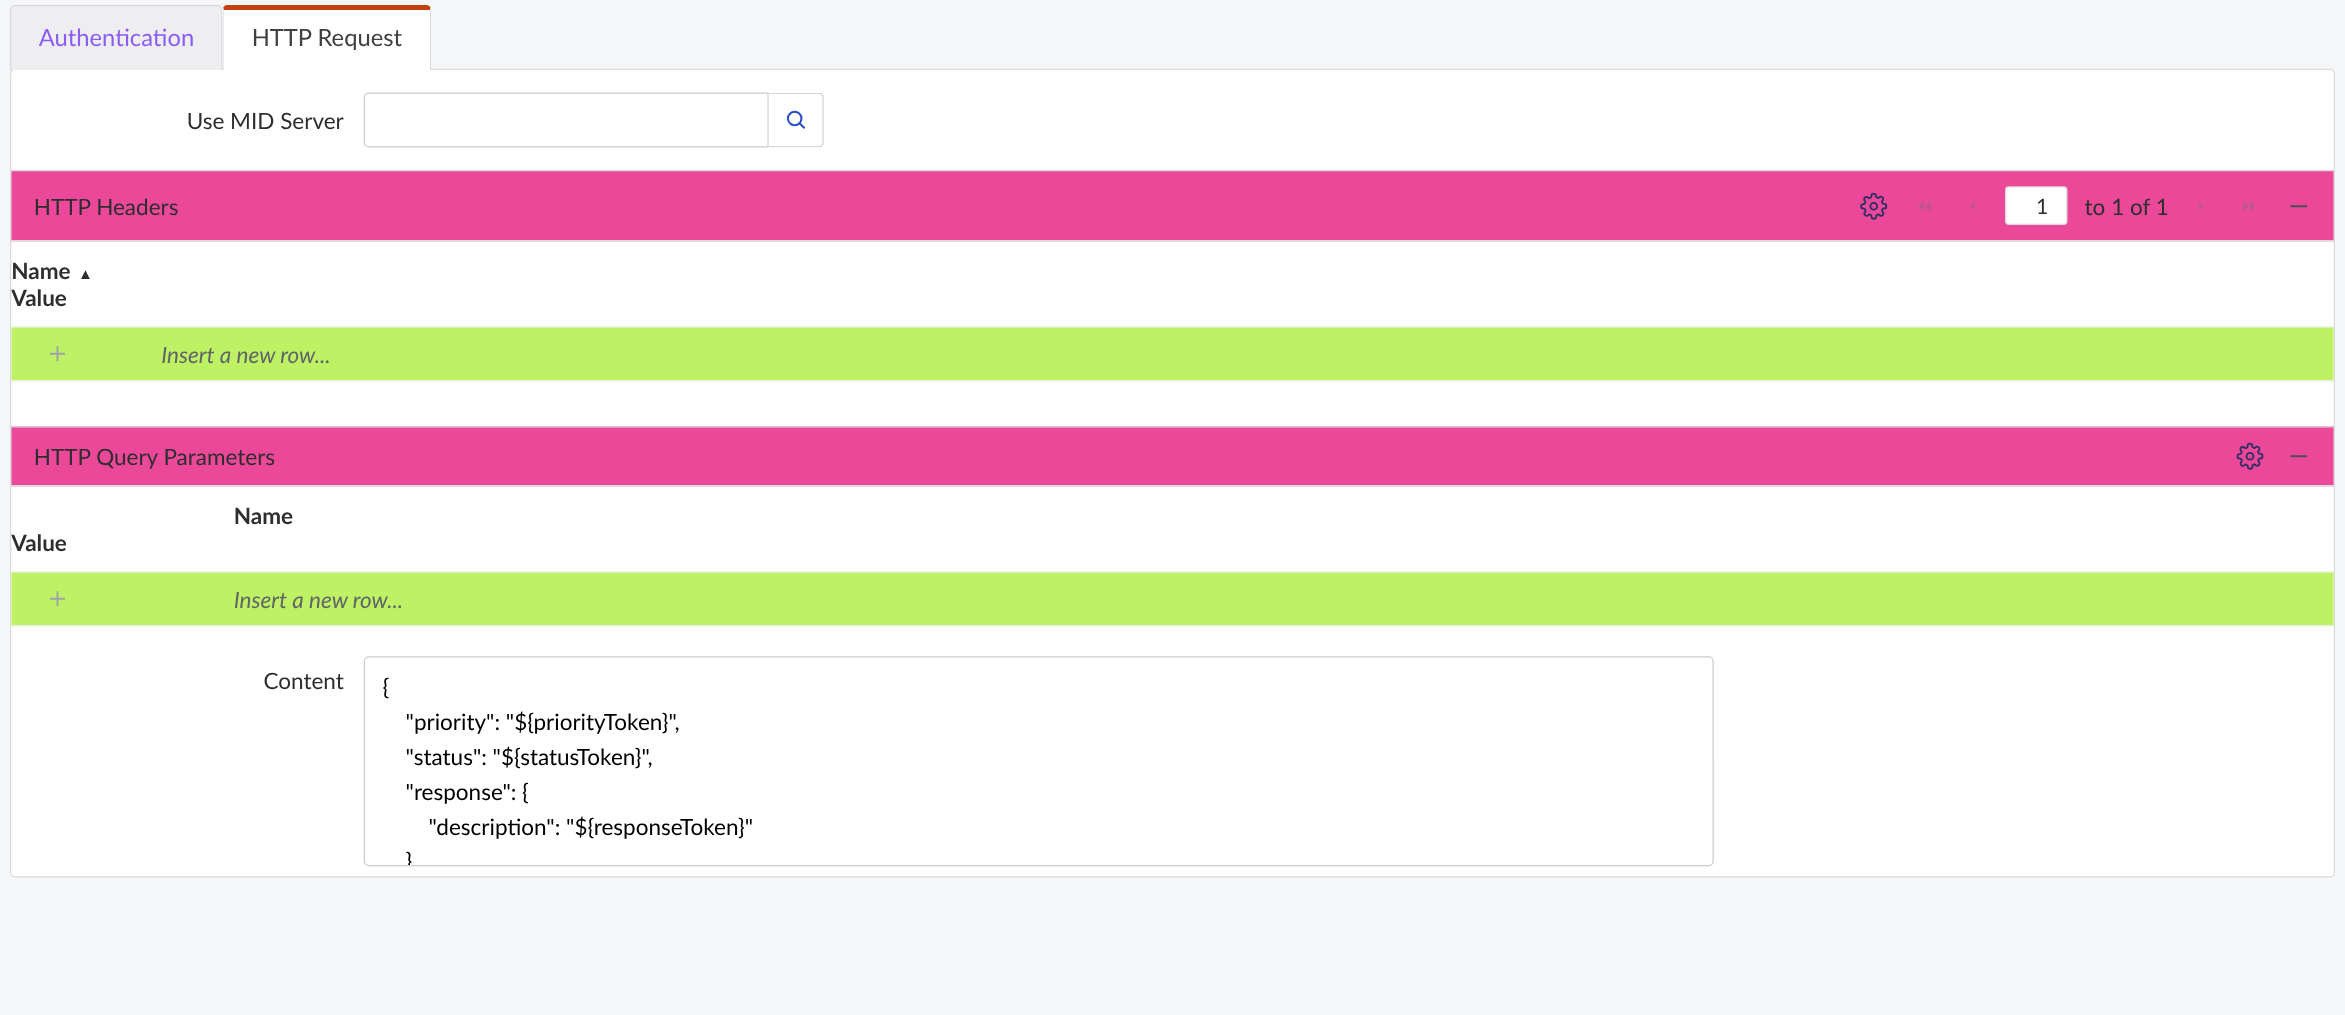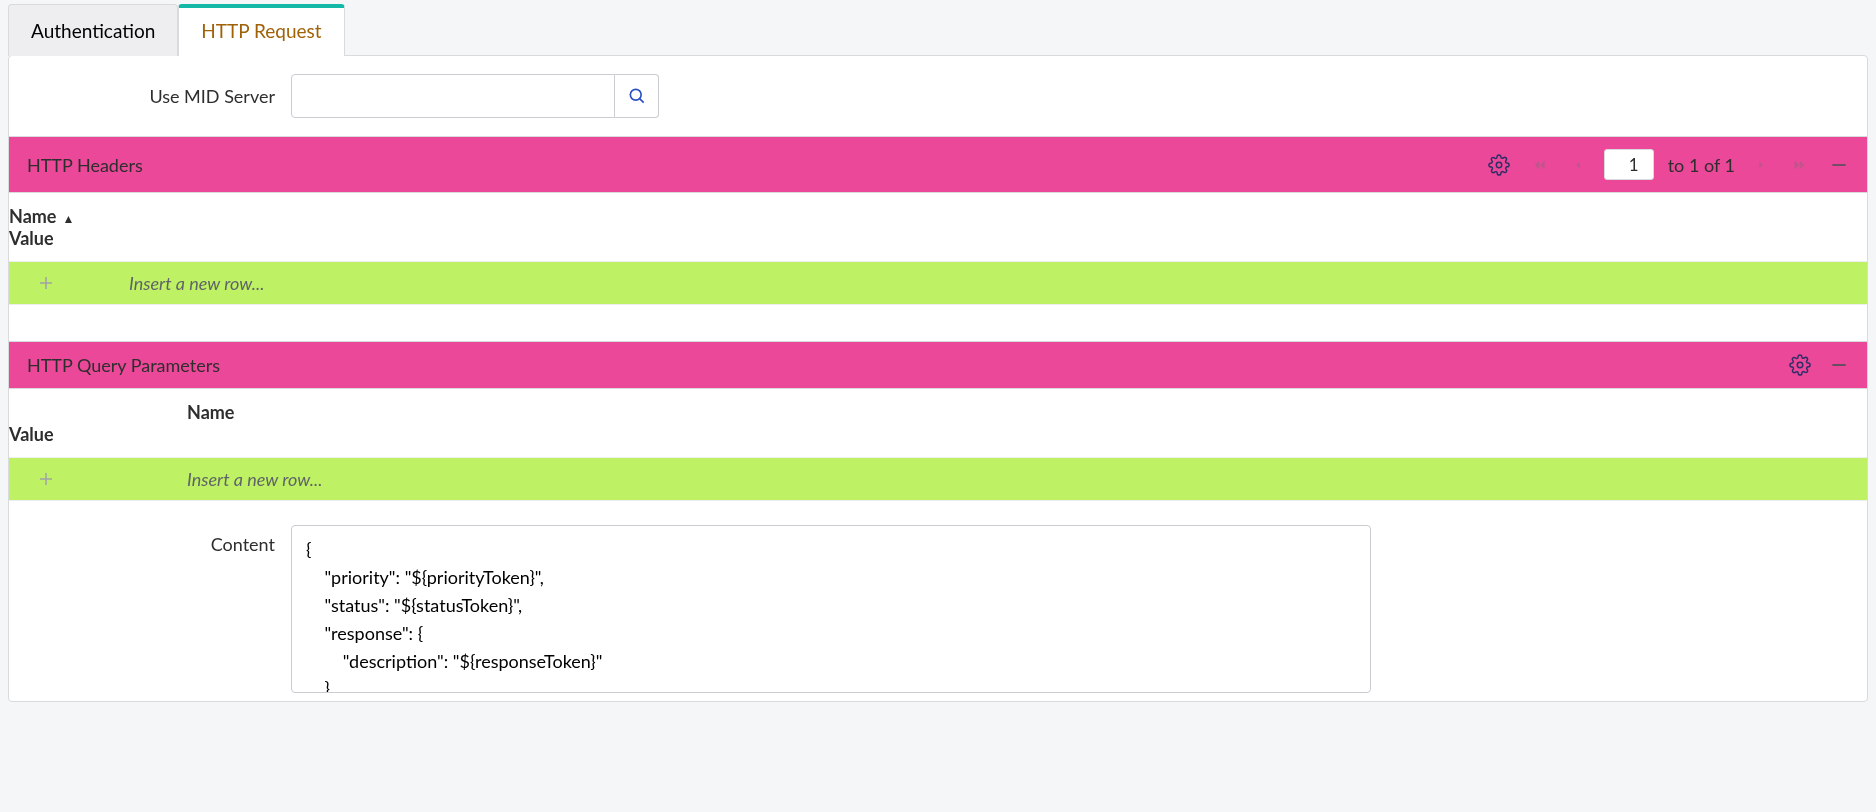--- a/index.html
+++ b/index.html
@@ -1,21 +1,21 @@
 <!DOCTYPE html>
 <html><head>
 <meta charset="utf-8">
 <style>
 * { box-sizing: border-box; margin: 0; padding: 0; }
 body { font-family: "Lato", "Helvetica Neue", Arial, sans-serif; font-size: 16px; color: #2e2e2e; background: #f5f6f7; width: 1876px; }
 .app { padding: 4px 8px; }
 .panel { background: #fff; border: 1px solid #d9dadc; border-radius: 4px; overflow: hidden; margin-top: -1px; }
 .tabs { display: flex; }
-.tab { padding: 14px 22px; font-size: 19px; border: 1px solid #d9dadc; border-bottom: none; background: #eeeef0; color: #000000; cursor: pointer; border-radius: 4px 4px 0 0; }
-.tab.active { background: #fff; color: #a16207; border-top: 4px solid #14b8a6; padding-top: 11px; position: relative; z-index: 2; }
+.tab { padding: 14px 22px; font-size: 19px; border: 1px solid #d9dadc; border-bottom: none; background: #eeeef0; color: #8b5cf6; cursor: pointer; border-radius: 4px 4px 0 0; }
+.tab.active { background: #fff; color: #404040; border-top: 4px solid #c2410c; padding-top: 11px; position: relative; z-index: 2; }
 .tab.active::after { content: ''; position: absolute; left: 0; right: 0; bottom: -1px; height: 2px; background: #fff; }
 .form-row { display: flex; align-items: center; padding: 18px 20px; gap: 16px; }
 .form-label { width: 246px; text-align: right; font-size: 18px; color: #2e2e2e; }
 .input-wrap { display: flex; }
 .text-input { width: 324px; height: 44px; border: 1px solid #c9ccd0; border-radius: 4px 0 0 4px; padding: 0 10px; font-size: 16px; }
 .lookup-btn { width: 44px; height: 44px; border: 1px solid #c9ccd0; border-left: none; background: #fff; border-radius: 0 4px 4px 0; display: flex; align-items: center; justify-content: center; cursor: pointer; }
 .section-header { background: #ec4899; border-top: 1px solid #d9dadc; border-bottom: 1px solid #d9dadc; display: flex; align-items: center; justify-content: space-between; padding: 12px 18px; }
 .section-title { font-size: 18px; color: #2e2e2e; }
 .pager { display: flex; align-items: center; gap: 14px; color: #6b6f76; }
 .pager .arrow, .pager .gear, .pager .collapse { display: flex; align-items: center; justify-content: center; width: 24px; height: 24px; }

